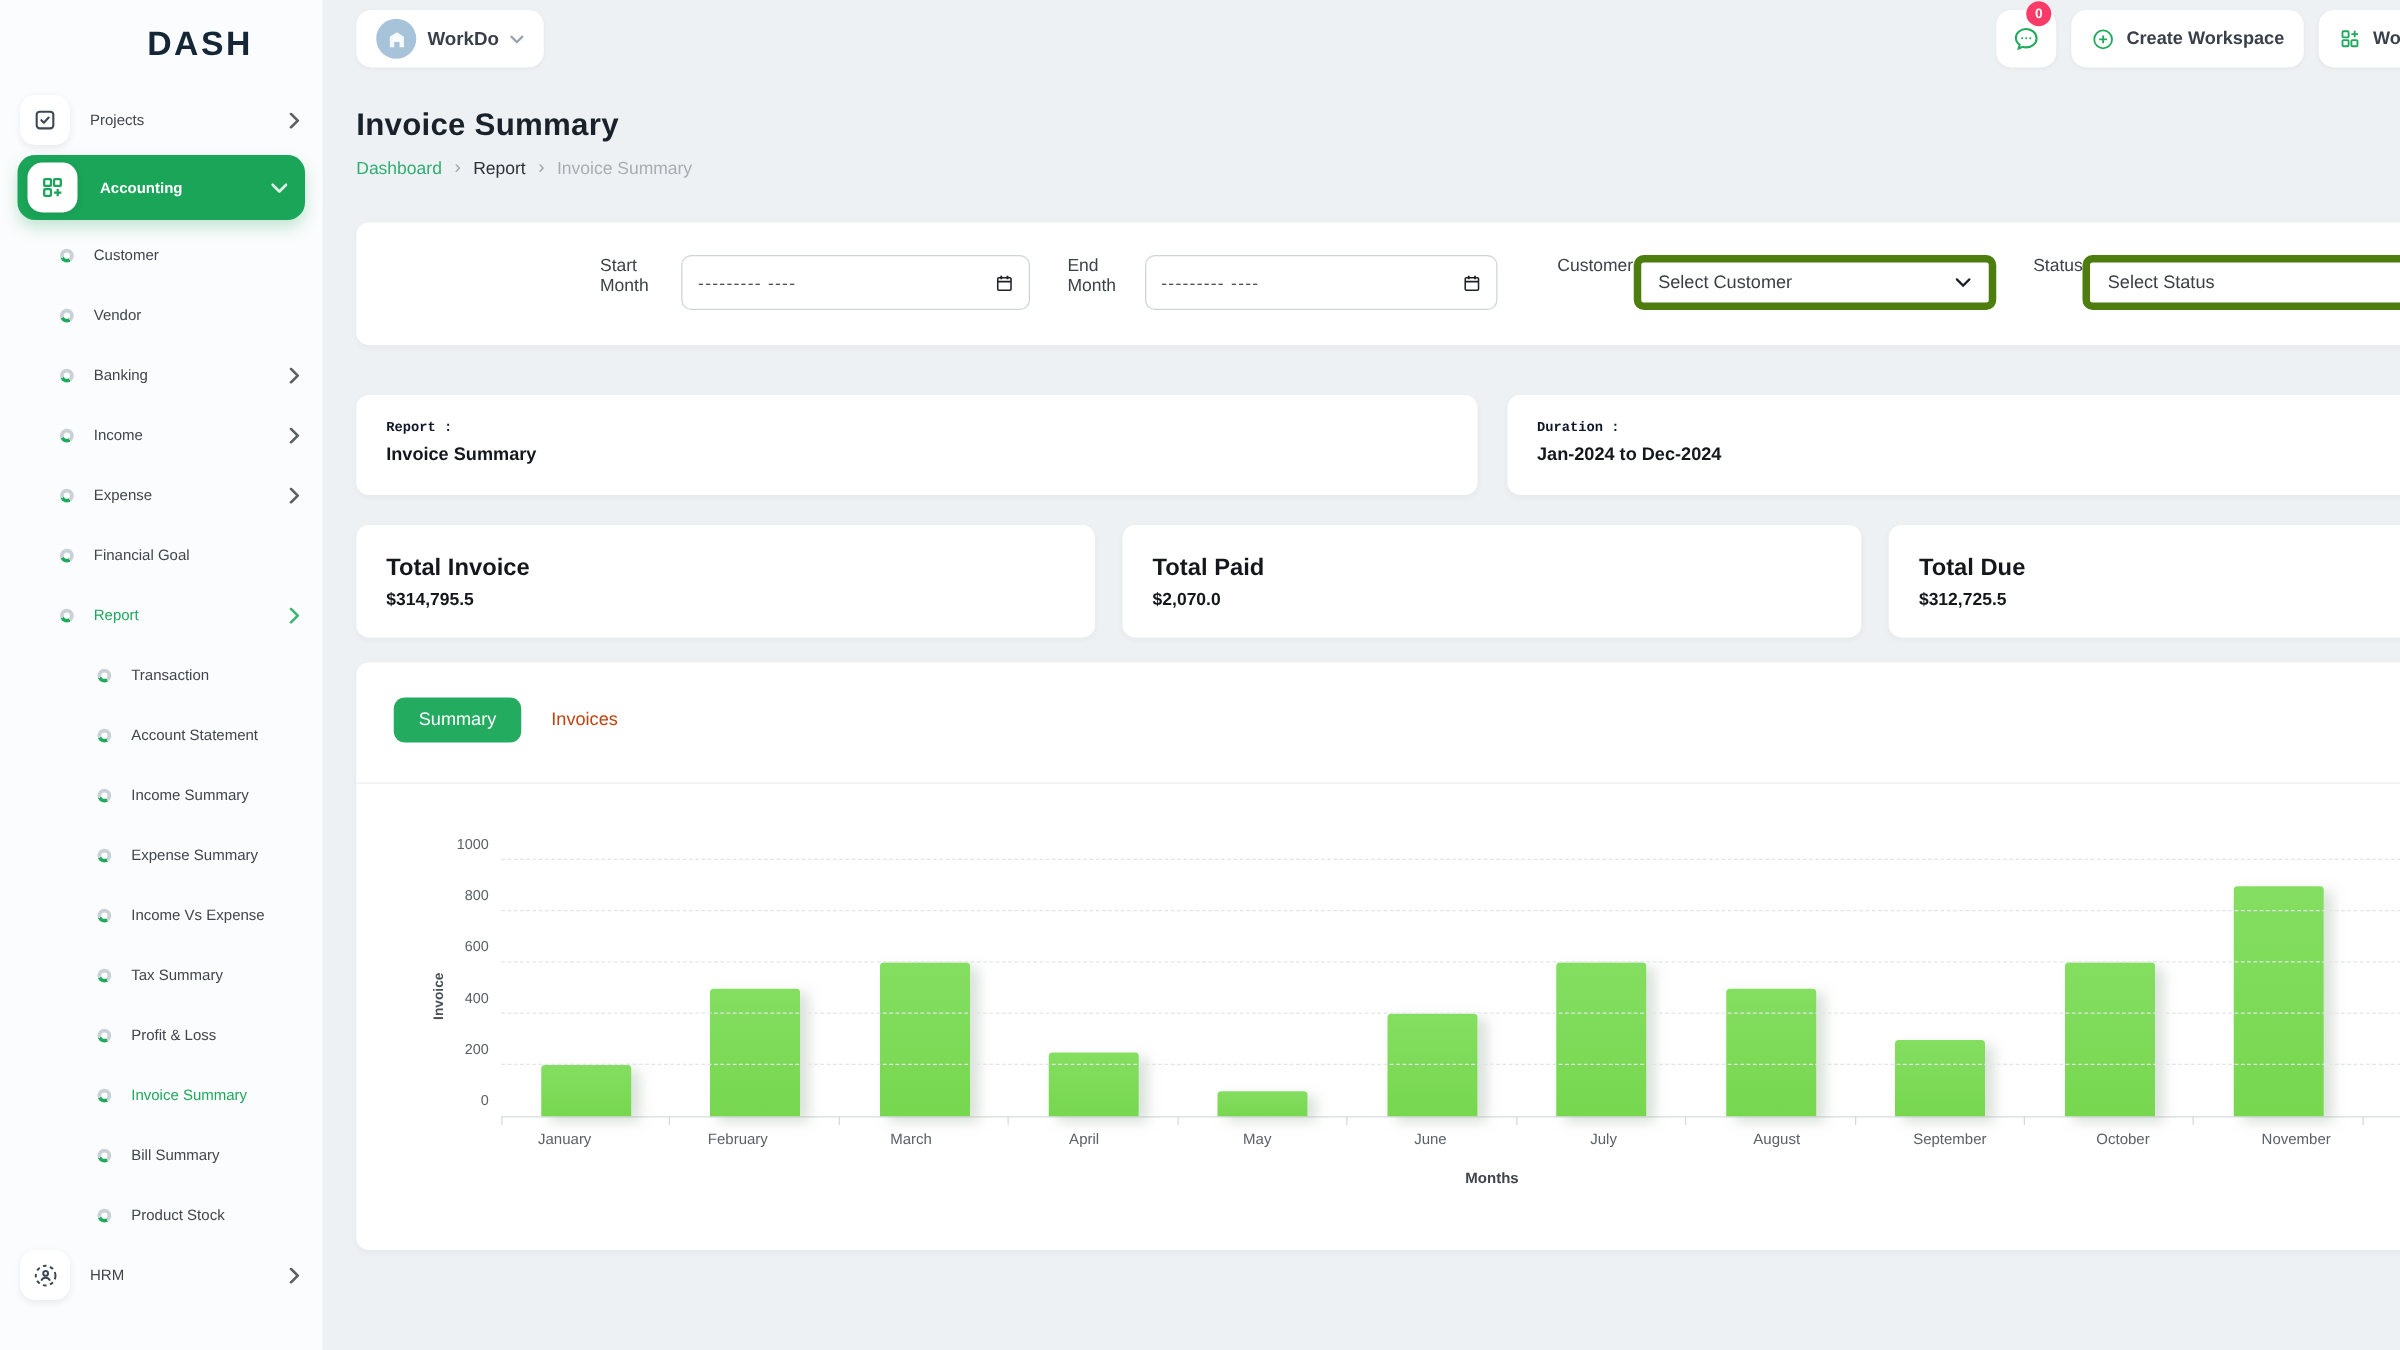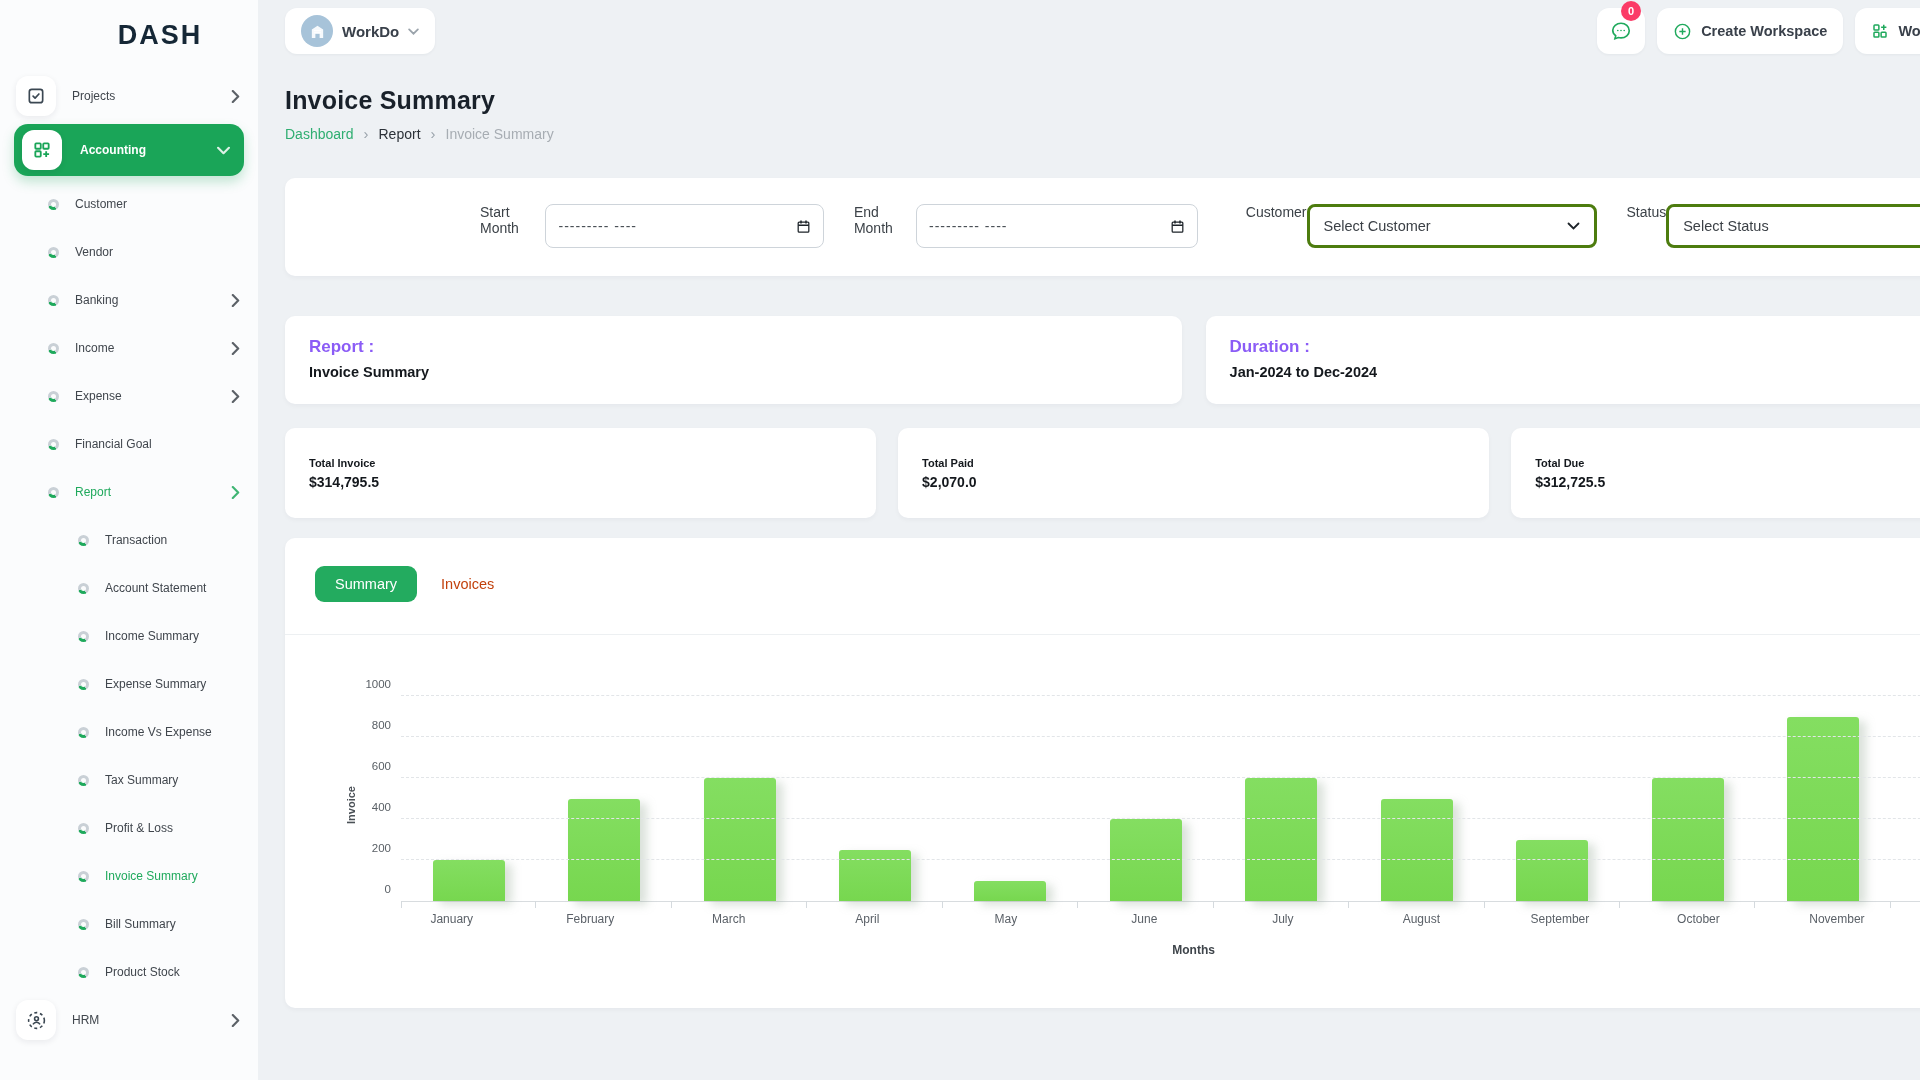--- a/index.html
+++ b/index.html
@@ -66,39 +66,39 @@
 
   
   .filter-card { margin-top:36px; padding:26px 30px 28px 30px; }
   .filter-row { display:flex; align-items:flex-end; padding-left:165px; gap:30px; }
   .field { display:flex; flex-direction:row; }
   .field label { font-size:14px; color:#3c4248; margin-bottom:10px; }
   .month-input { width:305px; height:44px; border:1px solid #ced4da; border-radius:8px; background:#fff;
                  display:flex; align-items:center; padding:0 12px; cursor:text; }
   .month-ph { color:#4b5157; font-size:14px; letter-spacing:1px; }
   .month-input .cal { margin-left:auto; color:#1d2329; display:flex; }
-  .select { width:290px; height:44px; border:3px solid #4d7c0f; border-radius:8px; background:#fff;
+  .select { width:290px; height:44px; border:6px solid #4d7c0f; border-radius:8px; background:#fff;
             display:flex; align-items:center; padding:4px 14px; cursor:pointer; }
   .select span { color:#3b4046; font-size:14.5px; }
   .select .chev { margin-left:auto; color:#1d2329; display:flex; }
   .fbtns { margin-left:auto; display:flex; gap:10px; }
   .sq-btn { width:38px; height:44px; border:none; border-radius:8px; color:#fff; display:flex;
             align-items:center; justify-content:center; cursor:pointer; }
   .sq-btn.green { background:#17a458; }
   .sq-btn.pink { background:#fb3b67; }
 
   
   .info-grid { display:grid; grid-template-columns:1fr 1fr; gap:24px; margin-top:40px; }
   .info-card { padding:21px 24px 24px; }
-  .info-label { font-size:17px; font-weight:700; color:#8b5cf6; }
+  .info-label { font-size:11px; font-weight:700; color:#0f172a;font-family:Liberation Mono, monospace; }
   .info-value { font-size:14.5px; font-weight:700; color:#14181d; margin-top:7px; }
 
   .stats-grid { display:grid; grid-template-columns:1fr 1fr 1fr; gap:22px; margin-top:24px; }
   .stat-card { height:90px; padding:0 24px; display:flex; flex-direction:column; justify-content:center; }
-  .stat-label { font-size:11px; font-weight:700; color:#14181d; }
+  .stat-label { font-size:19px; font-weight:700; color:#14181d; }
   .stat-value { font-size:14px; font-weight:700; color:#14181d; margin-top:5px; }
 
   
   .chart-card { margin-top:20px; padding:28px 30px 0; height:470px; }
   .tabs { display:flex; align-items:center; gap:10px; }
   .tab-active { background:#23ab5f; color:#fff; border:none; border-radius:9px; padding:10px 20px;
                 font-size:14.5px; cursor:pointer; font-family:inherit; }
   .tab-plain { background:none; border:none; color:#c2410c; font-size:14.5px; padding:10px 14px;
                cursor:pointer; font-family:inherit; }
   .chart-divider { border-top:1px solid #edf0f2; margin:32px -30px 0; }

